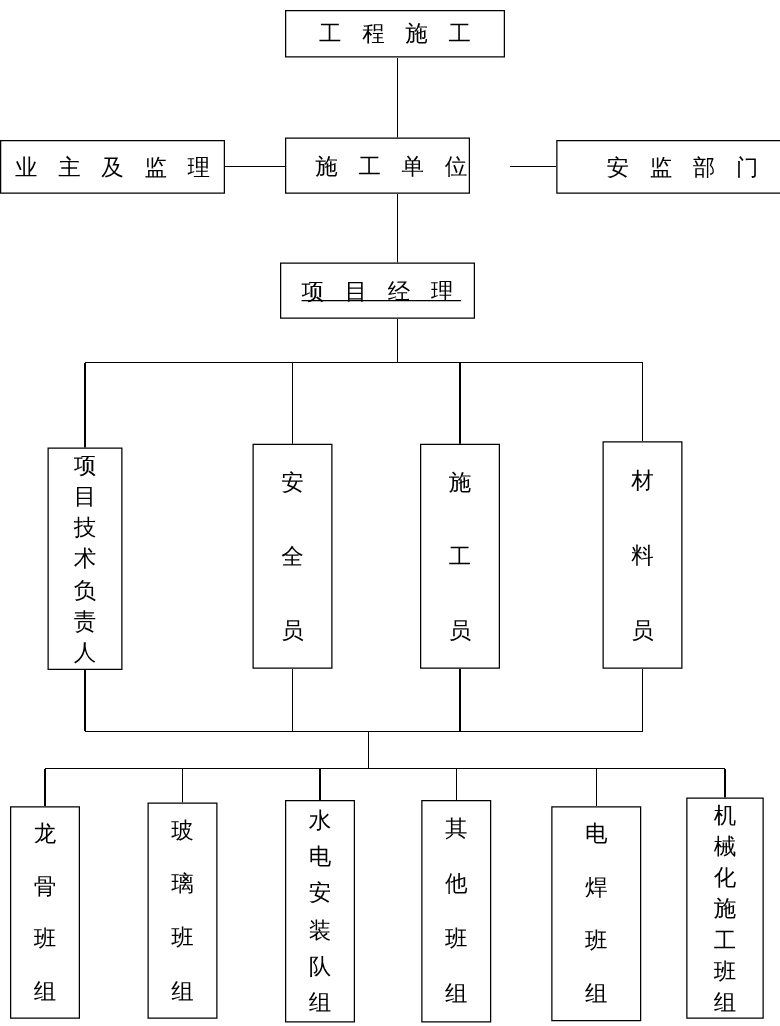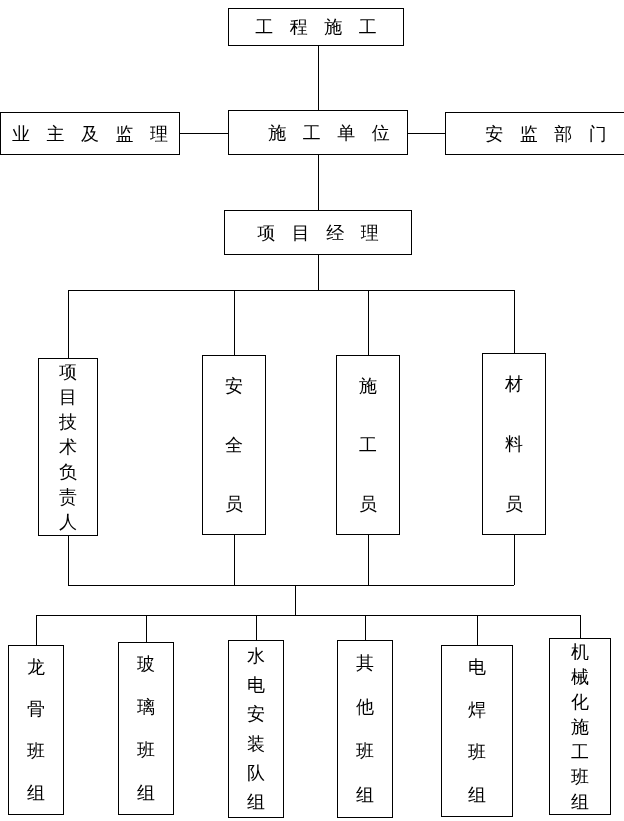--- a/index.html
+++ b/index.html
@@ -85,28 +85,28 @@
     </g>
   </svg>
 
   <div class="node h-node" style="left:228px; top:8px; width:176px; height:38px;">
     <span>工 程 施 工</span>
   </div>
 
   <div class="node h-node" style="left:0px; top:112px; width:180px; height:43px;">
     <span>业 主 及 监 理</span>
   </div>
-  <div class="node h-node" style="left:228px; top:110px; width:180px; height:45px;padding-left:28px;">
+  <div class="node h-node" style="left:228px; top:110px; width:148px; height:45px;padding-left:28px;">
     <span>施 工 单 位</span>
   </div>
   <div class="node h-node" style="left:445px; top:112px; width:202px; height:43px;">
     <span>安 监 部 门</span>
   </div>
 
-  <div class="node h-node" style="left:224px; top:210px; width:188px; height:45px;">
+  <div class="node h-node" style="left:224px; top:210px; width:156px; height:45px;text-decoration:underline;">
     <span>项 目 经 理</span>
   </div>
 
   <div class="node v-node" style="left:38px; top:358px; width:60px; height:178px;">
       <span>项</span>
       <span>目</span>
       <span>技</span>
       <span>术</span>
       <span>负</span>
       <span>责</span>

